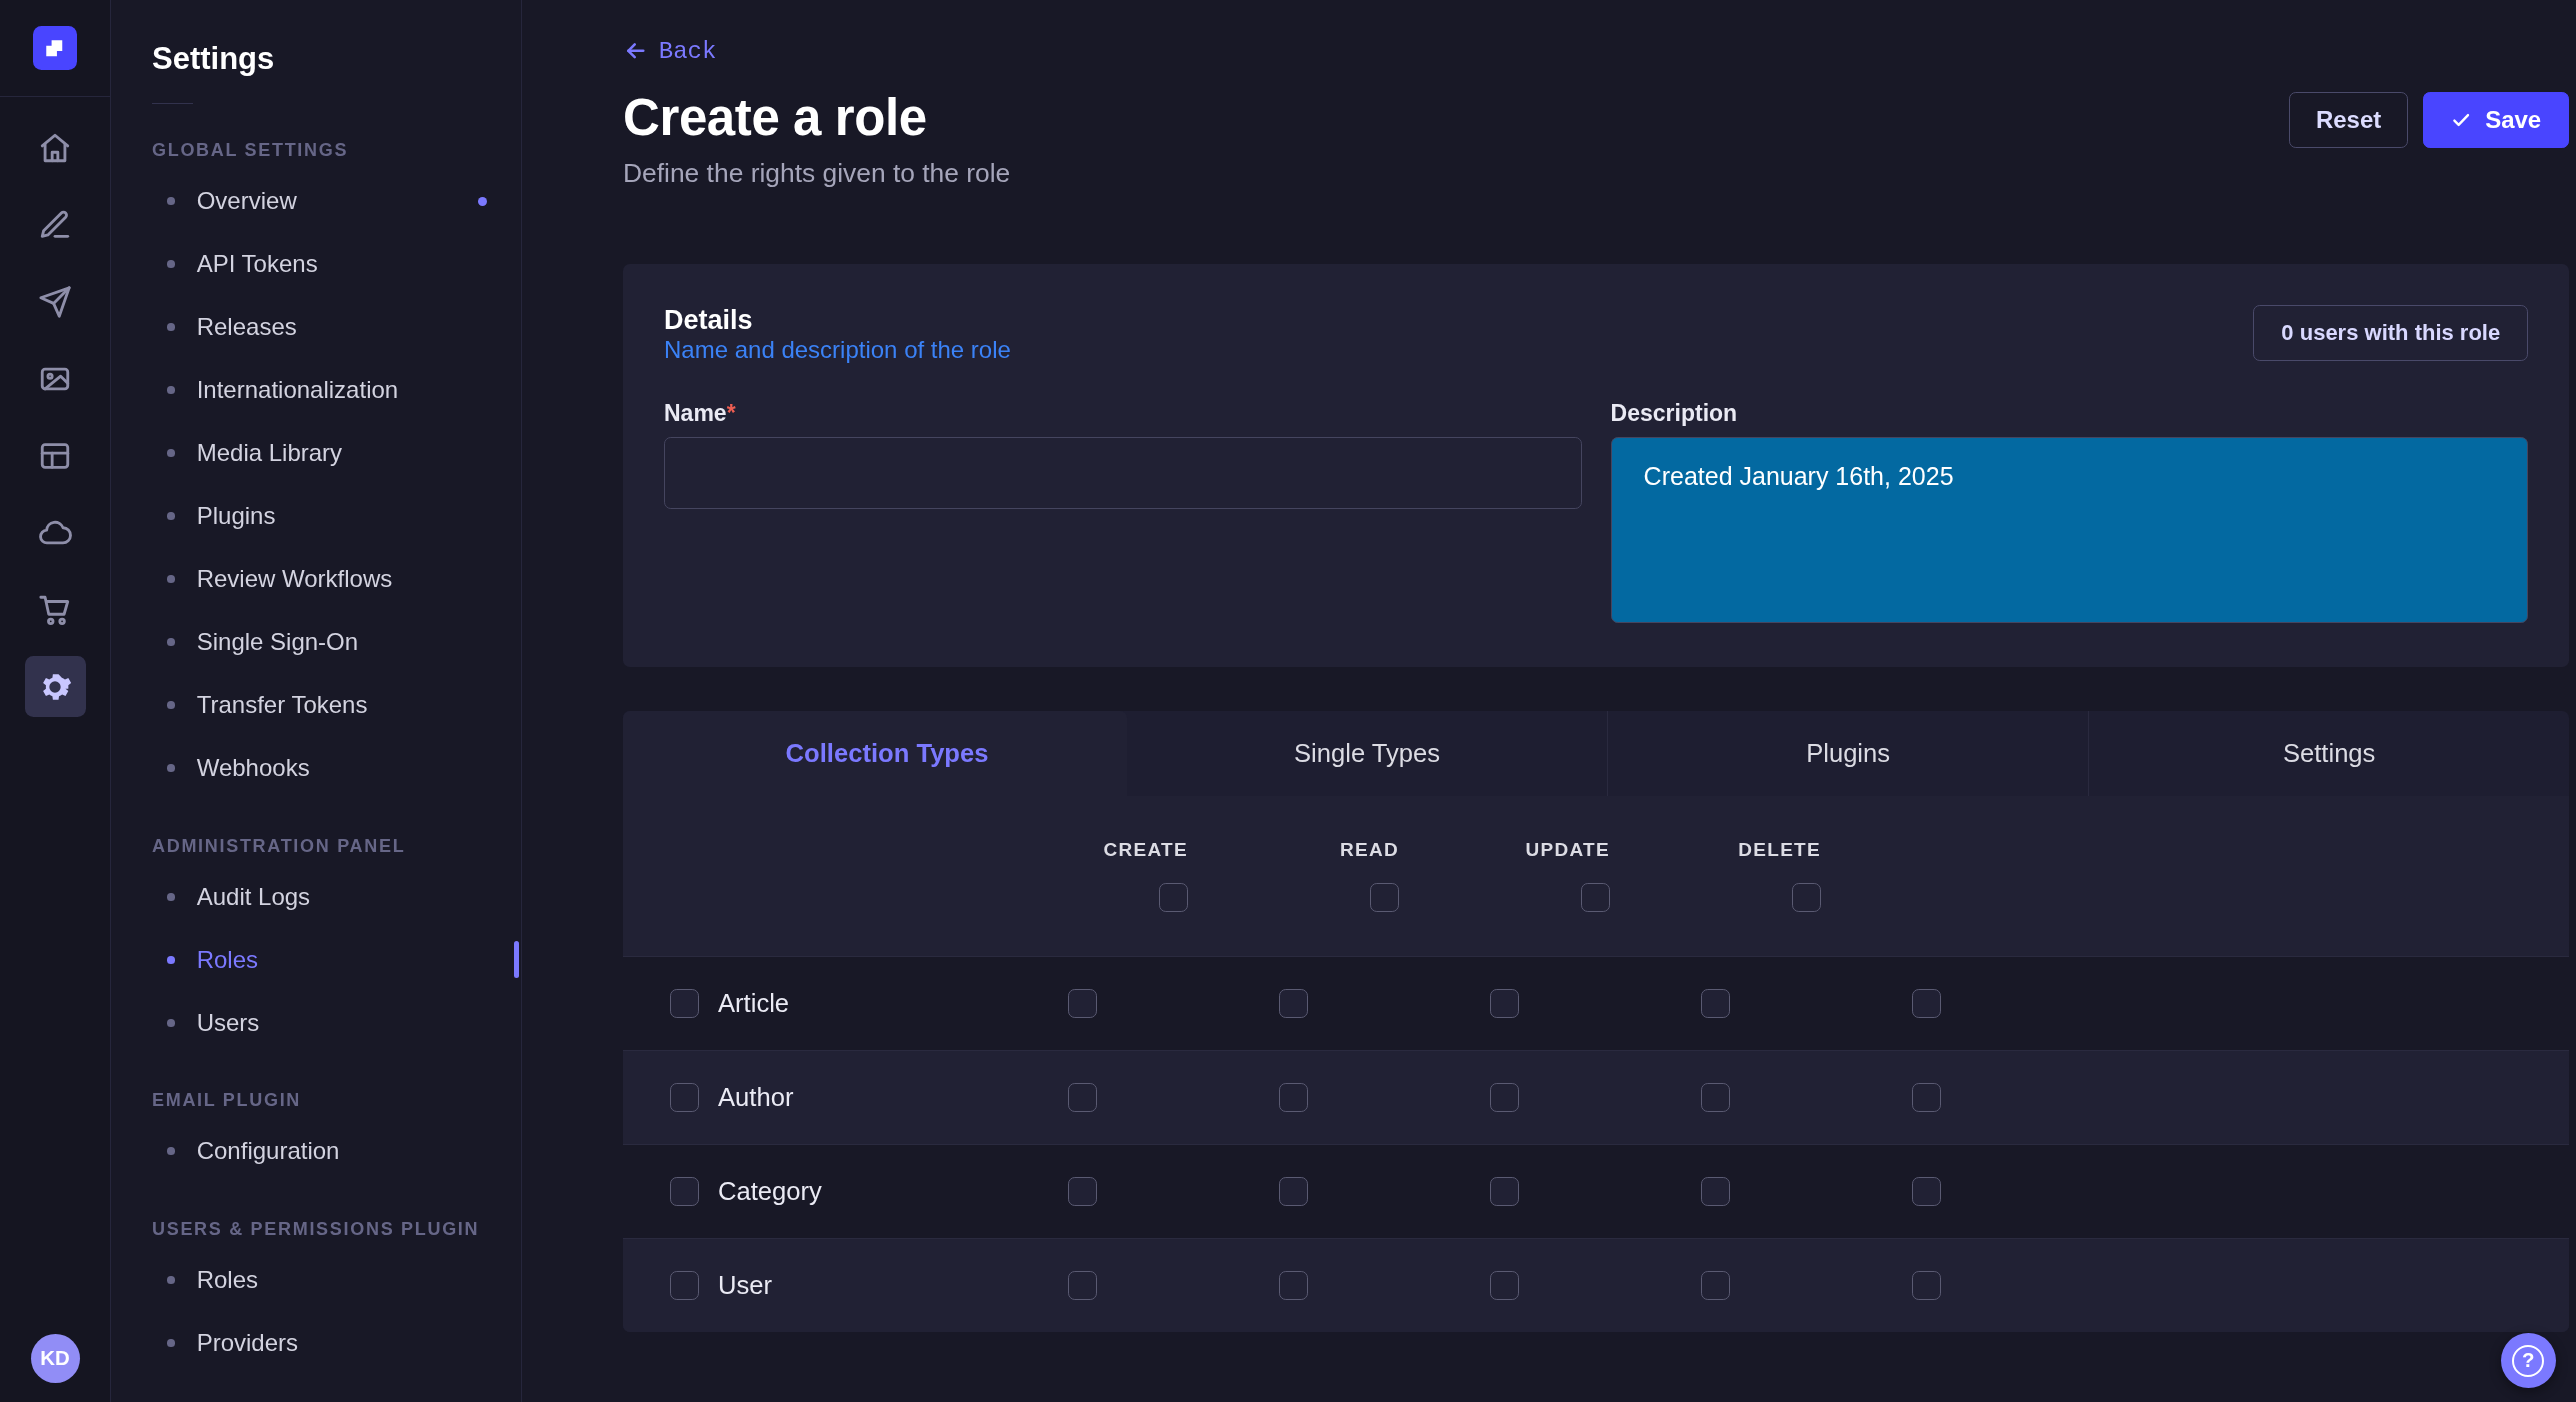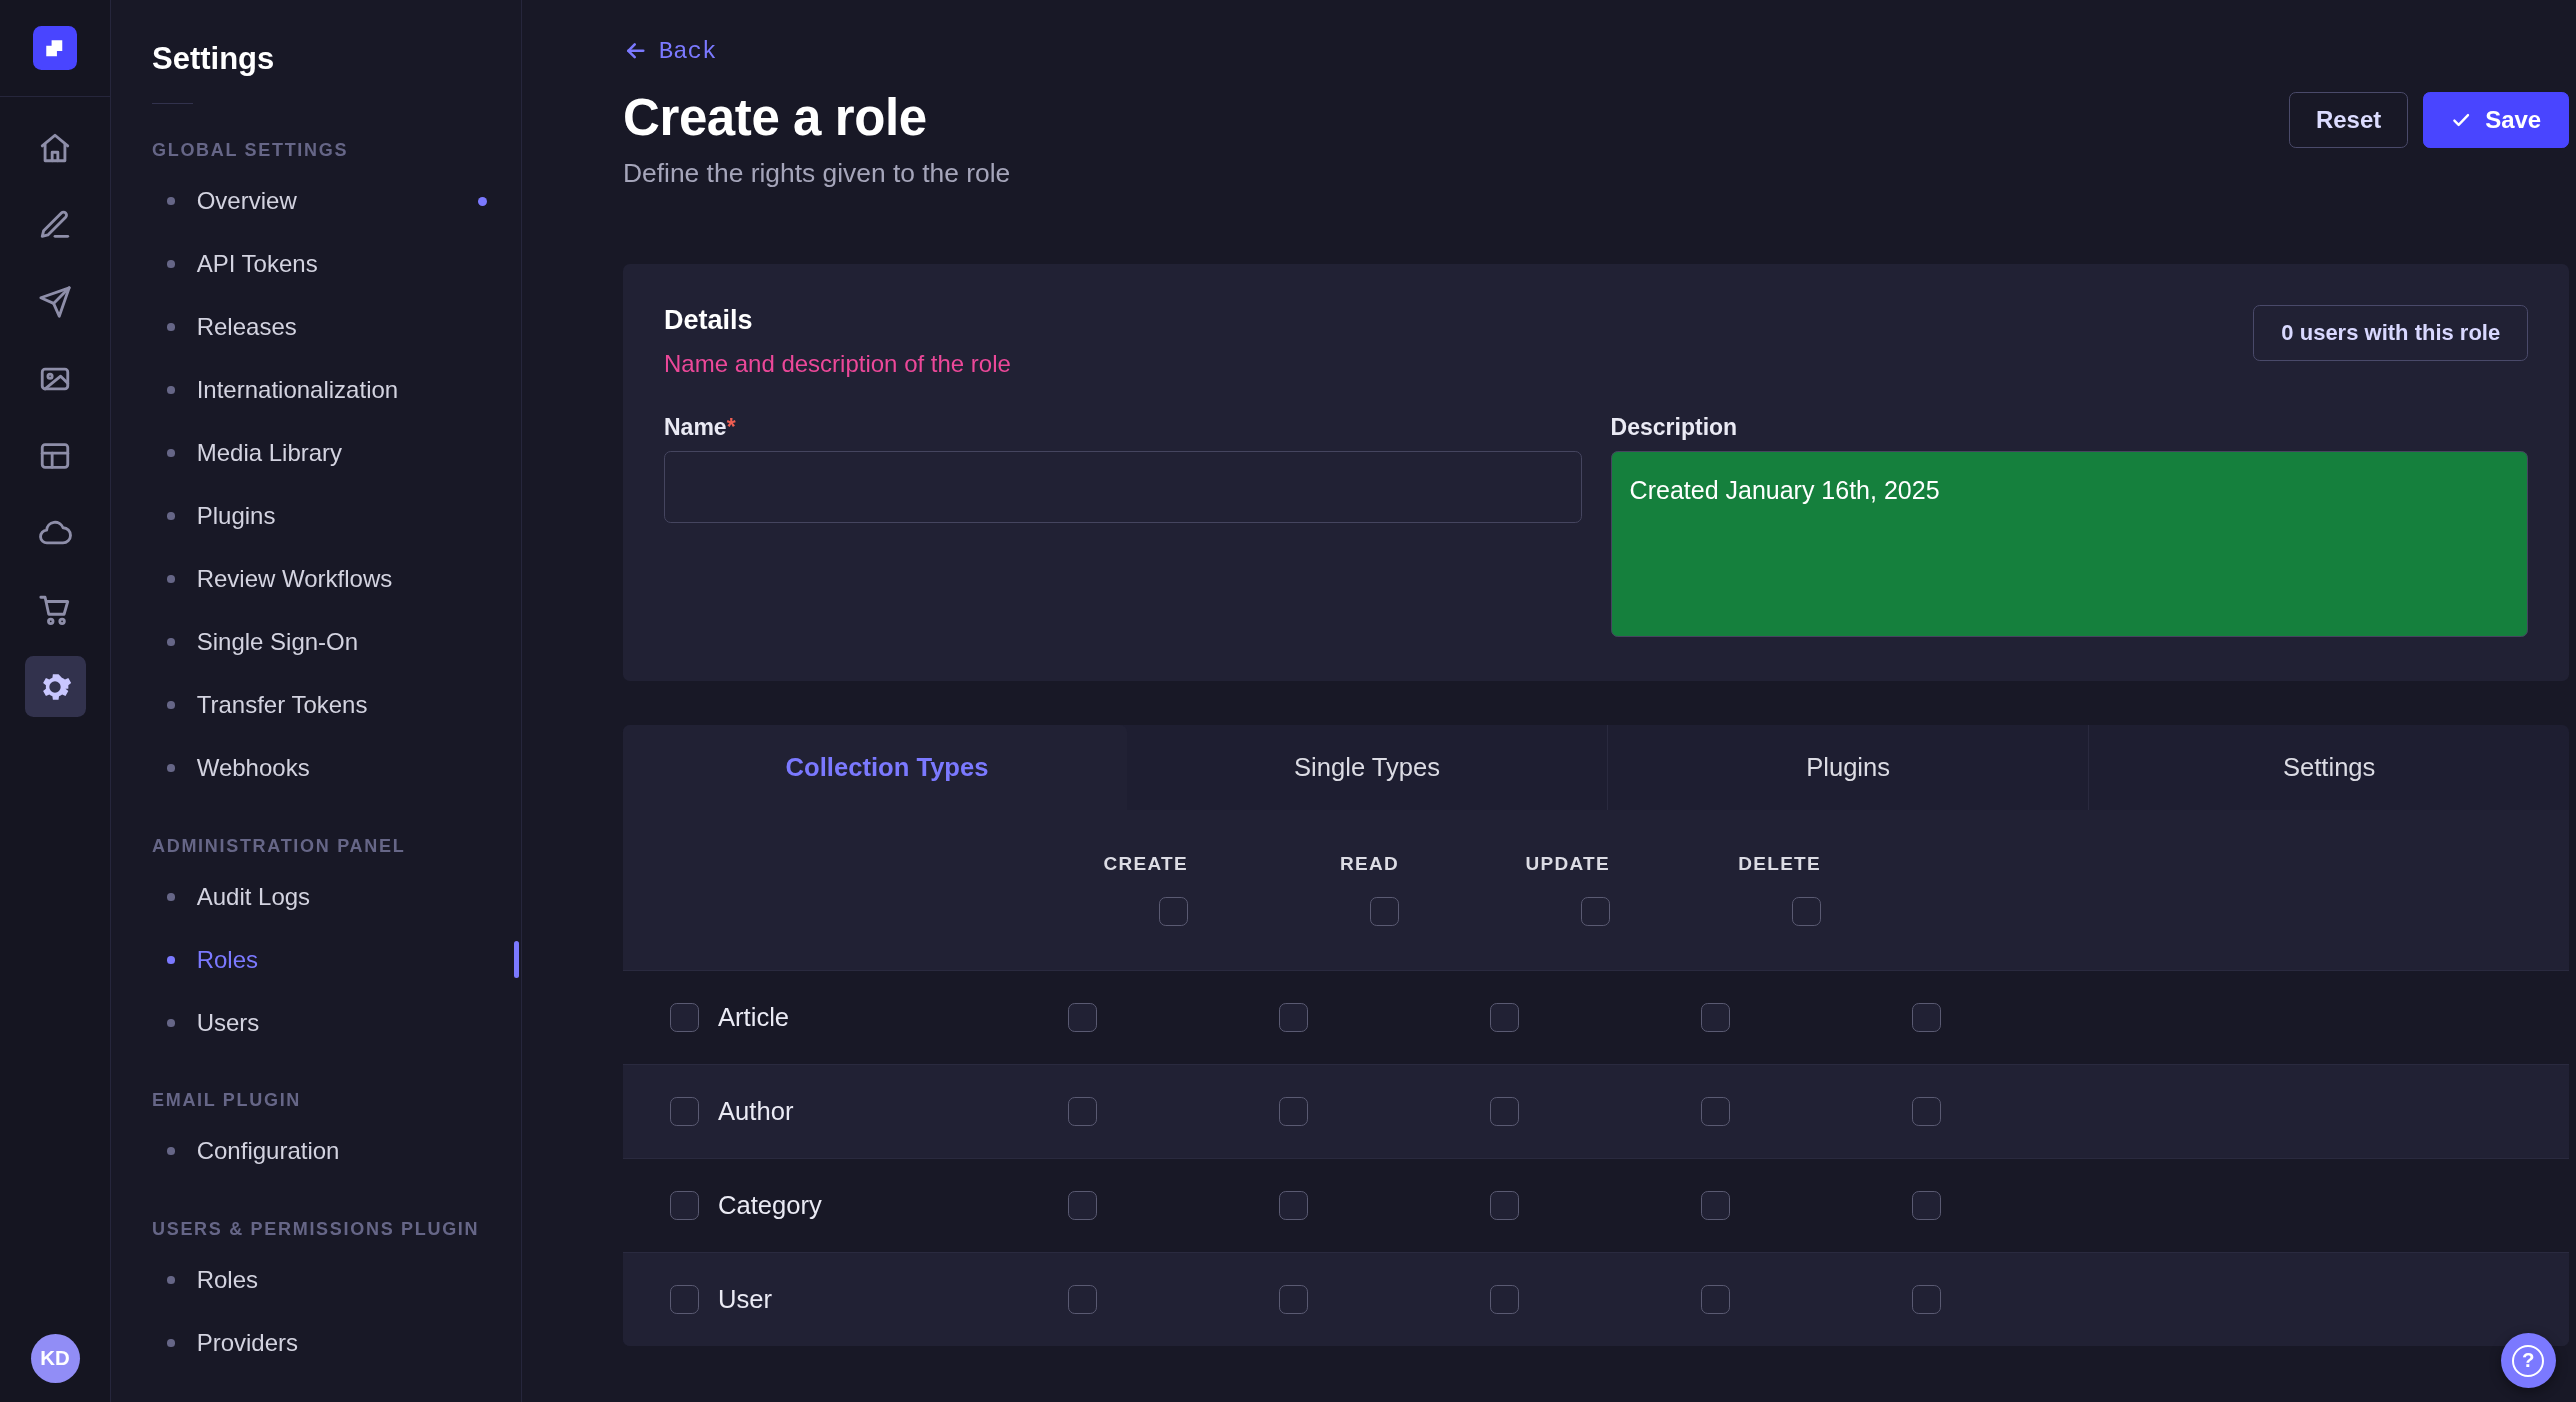--- a/index.html
+++ b/index.html
@@ -52,31 +52,31 @@
   .btn { height:56px; border-radius:6.8px; font-size:24px; font-weight:700; cursor:pointer;
     display:inline-flex; align-items:center; justify-content:center; }
   .btn-reset { padding:0 25.6px; background:transparent; border:0.9px solid #4a4a6a; color:#dcdcff; }
   .btn-save { padding:0 27px; background:#4945ff; border:0.9px solid #4945ff; color:#ffffff; gap:13.6px; }
   .btn-save svg { width:20.4px; height:20.4px; }
 
   
   .card { margin-top:75px; background:#212134; border-radius:6.8px; padding:41px; }
   .card-head { display:flex; justify-content:space-between; align-items:flex-start; }
   .card-title { font-size:27px; font-weight:700; color:#ffffff; }
-  .card-sub { font-size:24px; color:#ec4899; margin-top:14px; }
+  .card-sub { font-size:24px; color:#3b82f6; margin-top:0; }
   .users-btn { height:56px; padding:0 27px; background:transparent; border:0.9px solid #4a4a6a;
     border-radius:6.8px; color:#d9d8ff; font-size:22px; font-weight:700; cursor:pointer; }
   .form-grid { display:grid; grid-template-columns:1fr 1fr; gap:29px; margin-top:36px; }
   .field-label { font-size:23px; font-weight:700; color:#eaeaf4; display:block; margin-bottom:10.2px; }
   .required { color:#ee5e52; }
   .text-input { width:100%; height:72px; background:#212134; border:0.9px solid #45455f;
     border-radius:6.8px; color:#ffffff; font-size:25.6px; padding:0 25.6px;
     font-family:"Liberation Sans","DejaVu Sans",sans-serif; outline:none; }
-  .text-area { width:100%; height:186px; background:#15803d; border:0.9px solid #45455f;
-    border-radius:6.8px; color:#ffffff; font-size:25px; padding:22px 18px; resize:none;
+  .text-area { width:100%; height:186px; background:#0369a1; border:0.9px solid #45455f;
+    border-radius:6.8px; color:#ffffff; font-size:25px; padding:22px 32px; resize:none;
     font-family:"Liberation Sans","DejaVu Sans",sans-serif; outline:none; line-height:1.3; }
 
   
   .perm { margin-top:44px; }
   .tabs { display:flex; height:85px; background:#1e1e31; border-radius:6.8px 6.8px 0 0; }
   .tab { flex:1; display:flex; align-items:center; justify-content:center; font-size:25.6px;
     color:#dcdce4; background:transparent; border:none; cursor:pointer; }
   .tab + .tab { border-left:0.9px solid #2a2a3f; }
   .tab.active { background:#212134; color:#7b79ff; font-weight:700; border-radius:6.8px 6.8px 0 0;
     border-left:none;padding-left:24px; }

